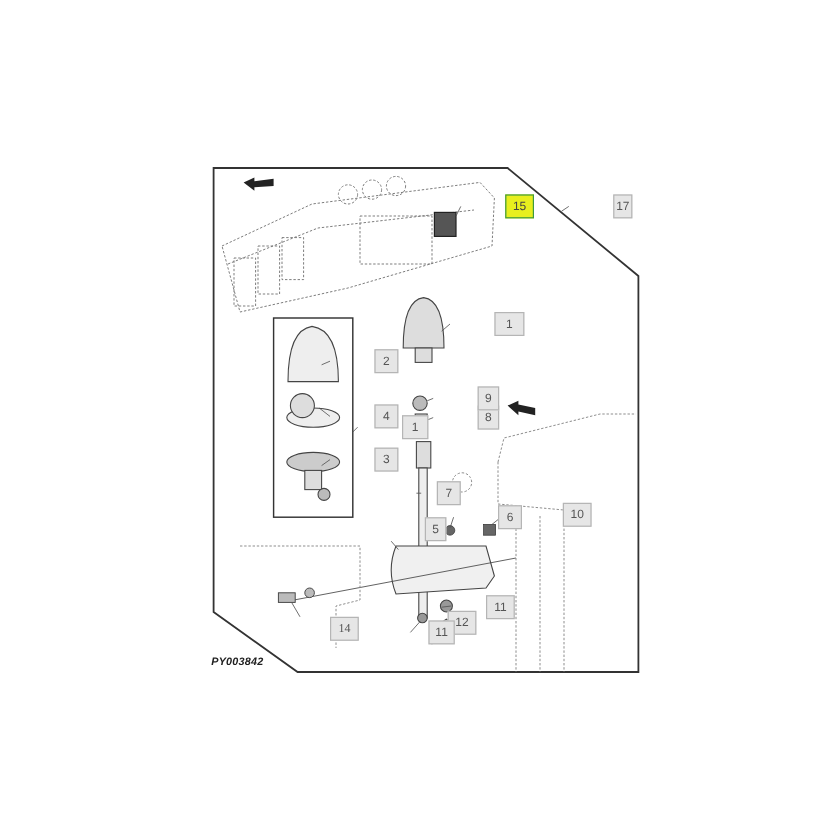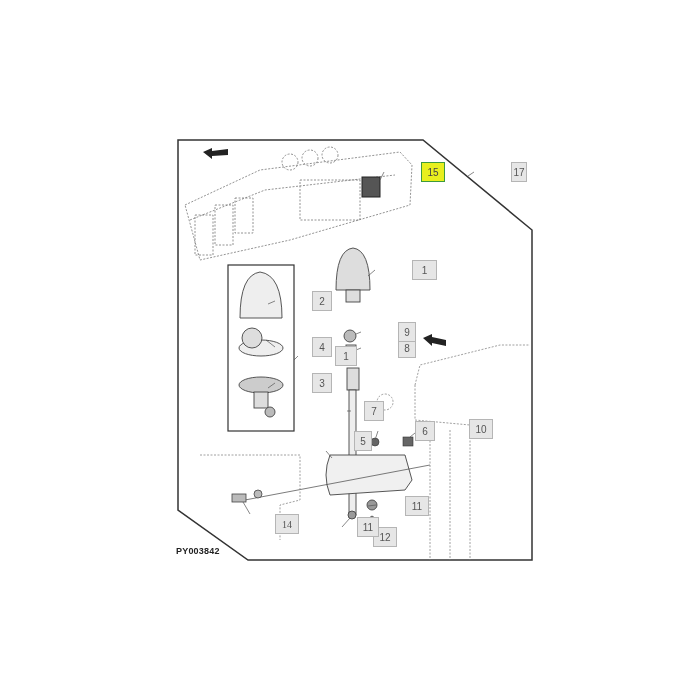--- a/index.html
+++ b/index.html
@@ -3,21 +3,21 @@
 <meta charset="utf-8">
 <style>
   html, body { margin:0; padding:0; background:#ffffff; }
   body { width:700px; height:700px; position:relative; overflow:hidden; font-family:"Liberation Sans", sans-serif; }
   #diagram { position:absolute; left:0; top:0; width:700px; height:700px; }
   .callout {
     position:absolute; height:20px; background:#e6e6e6; border:1px solid #b5b5b5;
     color:#555; font-size:10px; line-height:20px; text-align:center; box-sizing:border-box;margin-left:37px;
   }
   .callout.hl { background:#e8ef1e; border:1.5px solid #3d9a3d; color:#444; }
-  .figid { position:absolute; left:176px; top:546px; font-size:9px; font-weight:bold; color:#222; letter-spacing:0.2px; }
+  .figid { position:absolute; left:176px; top:546px; font-size:9px; font-weight:bold; color:#222; letter-spacing:0.2px;font-style:italic; }
 </style>
 </head>
 <body>
 
 <svg id="diagram" viewBox="0 0 700 700">
 
   <polygon points="178,140 423,140 532,230 532,560 248,560 178,510" fill="none" stroke="#333" stroke-width="1.5"></polygon>
 
   <rect x="228" y="265" width="66" height="166" fill="none" stroke="#333" stroke-width="1.2"></rect>
 
@@ -106,20 +106,20 @@
     <div class="callout" style="left: 275px; top: 291px; width: 20px;">2</div>
     <div class="callout" style="left: 275px; top: 373px; width: 20px;">3</div>
     <div class="callout" style="left: 275px; top: 337px; width: 20px;">4</div>
     <div class="callout" style="left: 317px; top: 431px; width: 18px;">5</div>
     <div class="callout" style="left: 378px; top: 421px; width: 20px;">6</div>
     <div class="callout" style="left: 327px; top: 401px; width: 20px;">7</div>
     <div class="callout" style="left: 361px; top: 338px; width: 18px;">8</div>
     <div class="callout" style="left: 361px; top: 322px; width: 18px;">9</div>
     <div class="callout" style="left: 432px; top: 419px; width: 24px;">10</div>
     <div class="callout" style="left: 368px; top: 496px; width: 24px;">11</div>
-    <div class="callout" style="left: 336px; top: 527px; width: 24px;">12</div>
+    <div class="callout" style="left: 336px; top: 509px; width: 24px;">12</div>
     <div class="callout" style="left: 320px; top: 517px; width: 22px;">11</div>
     <div class="callout" style="left: 238px; top: 514px; width: 24px; font-family: Liberation Serif, serif;">14</div>
     <div class="callout hl" style="left: 384px; top: 162px; width: 24px;">15</div>
     <div class="callout" style="left: 375px; top: 260px; width: 25px;">1</div>
     <div class="callout" style="left: 474px; top: 162px; width: 16px;">17</div>
   </div>
 <div class="figid">PY003842</div>
 
 </body></html>

